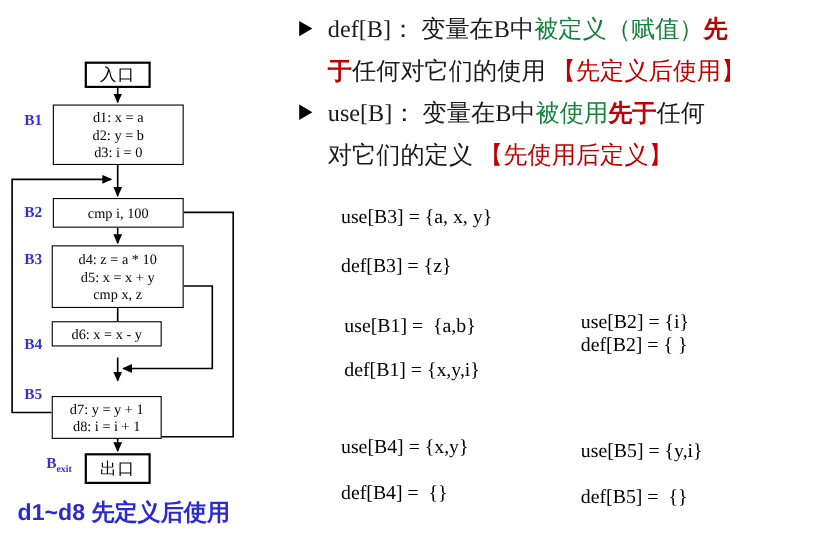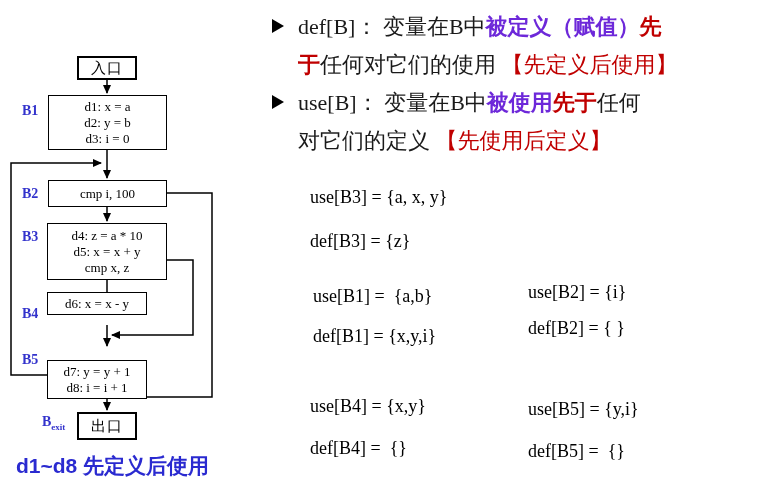--- a/index.html
+++ b/index.html
@@ -63,21 +63,21 @@
   }
   .bullet-glyph {
     position: absolute;
     left: 0;
     top: 11px;
     width: 0; height: 0;
     border-top: 7px solid transparent;
     border-bottom: 7px solid transparent;
     border-left: 12px solid #000000;
   }
-  .seg-navy { color: #6d28d9; font-weight: bold; }
+  .seg-navy { color: #15803d; font-weight: normal; }
   .seg-red  { color: #c00000; font-weight: bold; }
   .seg-red-light { color: #c00000; font-weight: normal; }
 
   
   .formula {
     position: absolute;
     font-size: 18px;
     color: #000000;
     font-family: "Liberation Serif", serif;
     white-space: pre;
@@ -178,20 +178,20 @@
     <span>use[B]： </span><span>变量在B中</span><span class="seg-navy">被使用</span><span class="seg-red">先于</span><span>任何</span><br>
     <span>对它们的定义 </span><span class="seg-red-light">【先使用后定义】</span>
   </div>
 
   <div class="formula" style="left:310px; top:187px;text-align:center;">use[B3] = {a, x, y}</div>
   <div class="formula" style="left:310px; top:231px;">def[B3] = {z}</div>
 
   <div class="formula" style="left:313px; top:286px;">use[B1] =  {a,b}</div>
   <div class="formula" style="left:528px; top:282px;">use[B2] = {i}</div>
   <div class="formula" style="left:313px; top:326px;">def[B1] = {x,y,i}</div>
-  <div class="formula" style="left:528px; top:318px;">def[B2] = { }</div>
+  <div class="formula" style="left:528px; top:303px;">def[B2] = { }</div>
 
   <div class="formula" style="left:310px; top:396px;">use[B4] = {x,y}</div>
   <div class="formula" style="left:528px; top:399px;">use[B5] = {y,i}</div>
   <div class="formula" style="left:310px; top:438px;">def[B4] =  {}</div>
   <div class="formula" style="left:528px; top:441px;">def[B5] =  {}</div>
 
 </div>
 
 </body></html>

